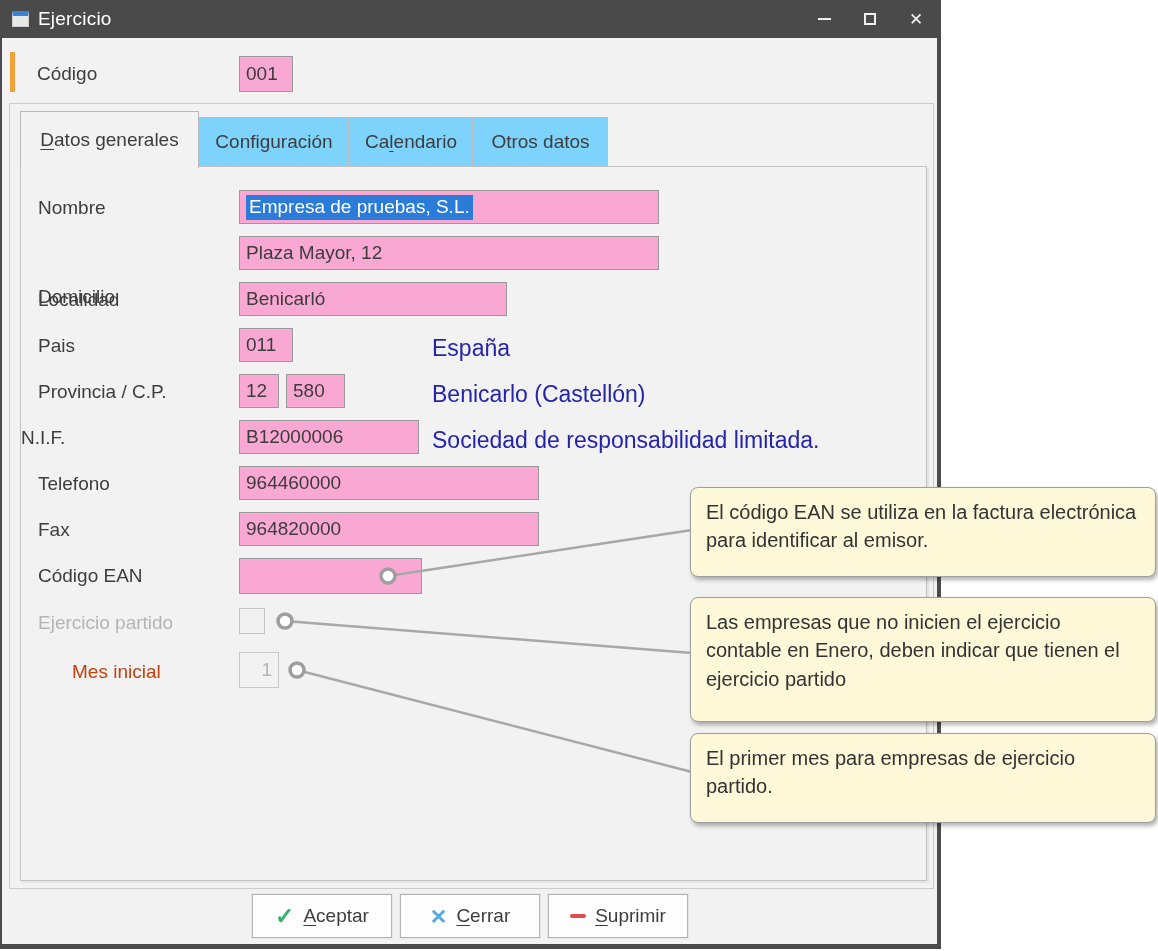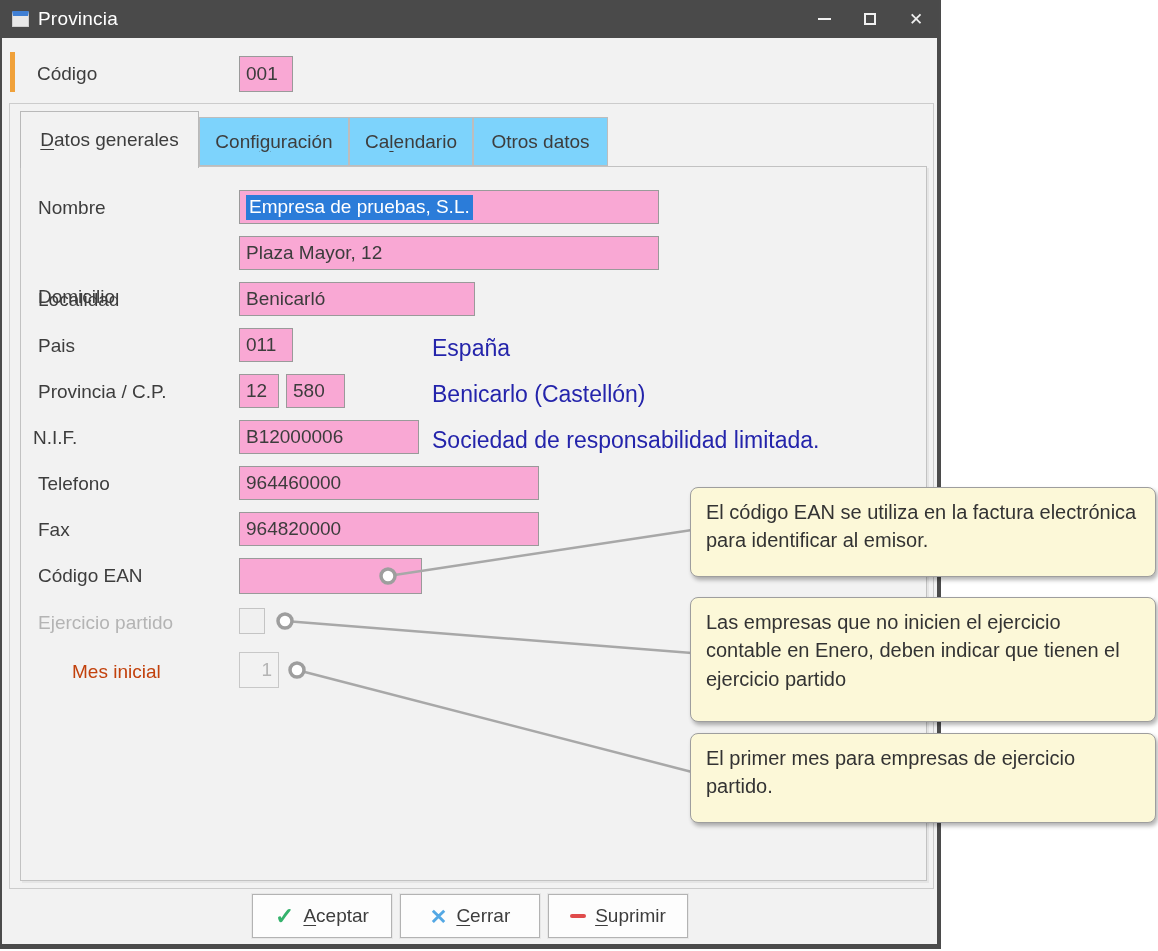--- a/index.html
+++ b/index.html
@@ -65,21 +65,21 @@
 
   .selected-text { background:#2b7cd9; color:#ffffff; padding:1px 3px 2px 3px; }
 </style>
 </head>
 <body>
 
 <div class="window">
 
   <div class="titlebar">
     <div class="title-icon"></div>
-    <div class="title-text">Provincia</div>
+    <div class="title-text">Ejercicio</div>
     <div class="tb-controls">
       <div class="tb-btn">
           <span class="glyph-min"></span>
         </div>
       <div class="tb-btn">
           <span class="glyph-max"></span>
         </div>
       <div class="tb-btn">
           <span class="glyph-close">✕</span>
         </div>
@@ -114,40 +114,40 @@
     <div class="field" style="left:237px; top:190px; width:420px; height:34px;">
       <span class="selected-text">Empresa de pruebas, S.L.</span>
     </div>
 
     <div class="lbl" style="left:36px; top:243px;margin-top:43px;">Domicilio</div>
     <div class="field" style="left:237px; top:236px; width:420px; height:34px;">
         <span>Plaza Mayor, 12</span>
       </div>
 
     <div class="lbl" style="left:36px; top:289px;">Localidad</div>
-    <div class="field" style="left:237px; top:282px; width:236px; height:34px;">
+    <div class="field" style="left:237px; top:282px; width:268px; height:34px;">
         <span>Benicarló</span>
       </div>
 
     <div class="lbl" style="left:36px; top:335px;">Pais</div>
     <div class="field" style="left:237px; top:328px; width:54px; height:34px;">
         <span>011</span>
       </div>
     <div class="info-text" style="top:335px;">España</div>
 
     <div class="lbl" style="left:36px; top:381px;">Provincia / C.P.</div>
     <div class="field" style="left:237px; top:374px; width:40px; height:34px;">
         <span>12</span>
       </div>
     <div class="field" style="left:284px; top:374px; width:59px; height:34px;">
         <span>580</span>
       </div>
     <div class="info-text" style="top:381px;">Benicarlo (Castellón)</div>
 
-    <div class="lbl" style="left:31px; top:427px;">N.I.F.</div>
+    <div class="lbl" style="left:19px; top:427px;">N.I.F.</div>
     <div class="field" style="left:237px; top:420px; width:180px; height:34px;">
         <span>B12000006</span>
       </div>
     <div class="info-text" style="top:427px;">Sociedad de responsabilidad limitada.</div>
 
     <div class="lbl" style="left:36px; top:473px;">Telefono</div>
     <div class="field" style="left:237px; top:466px; width:300px; height:34px;">
         <span>964460000</span>
       </div>
 

